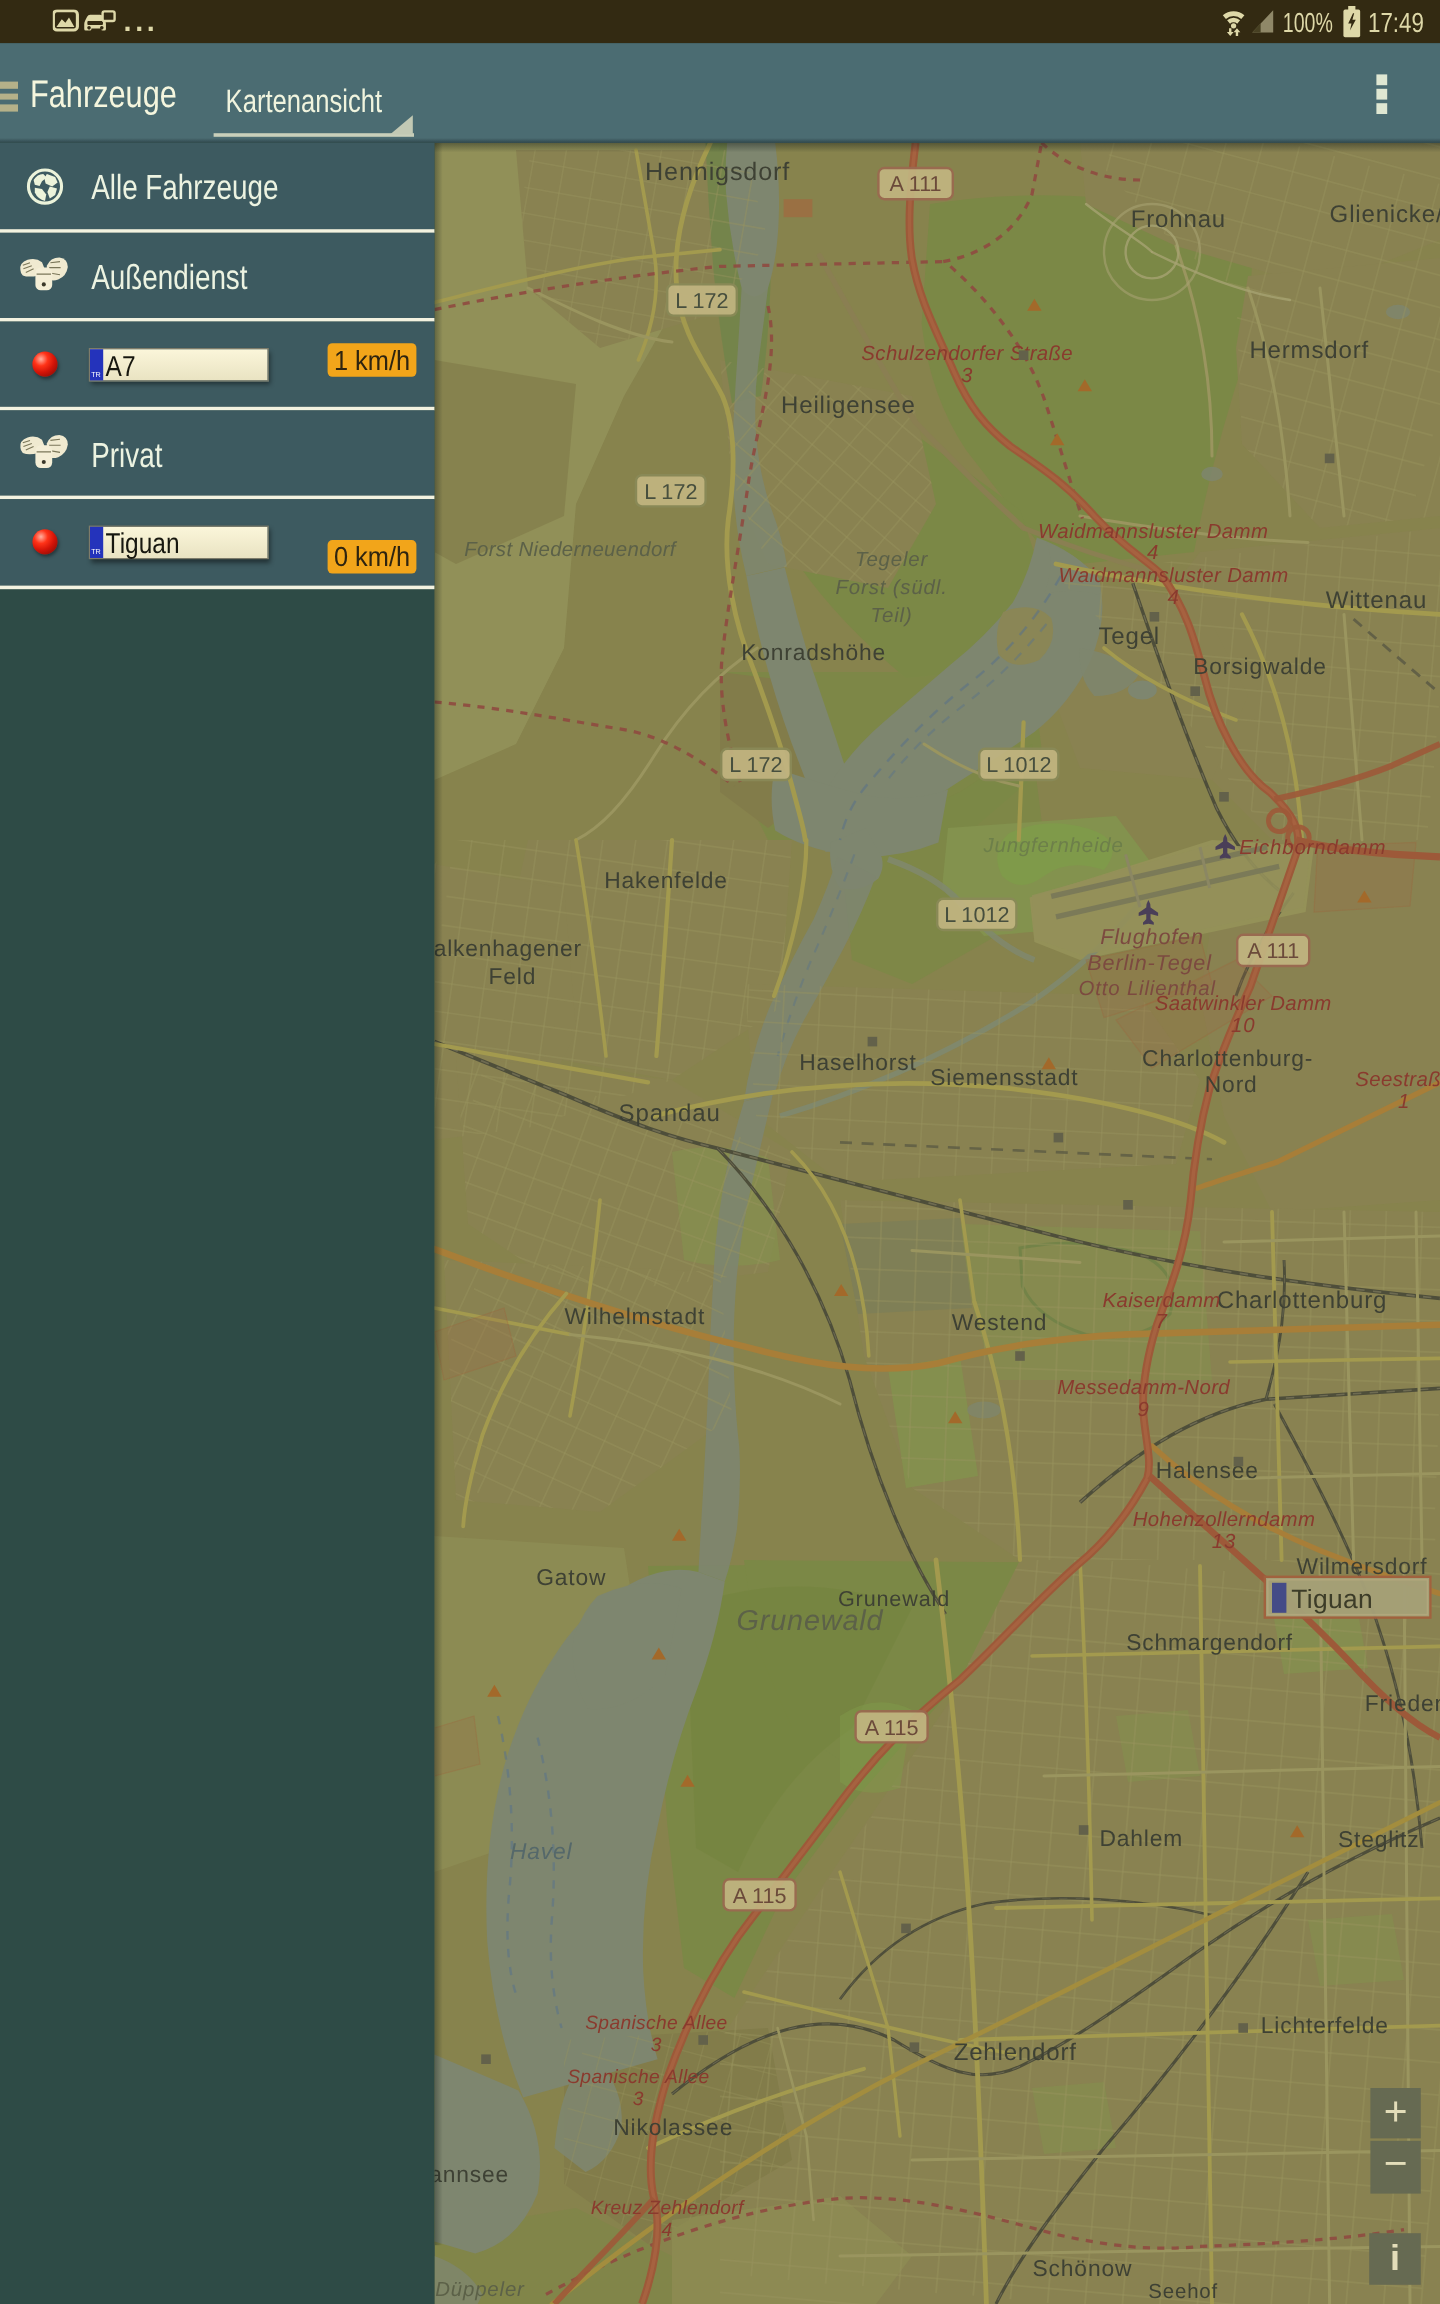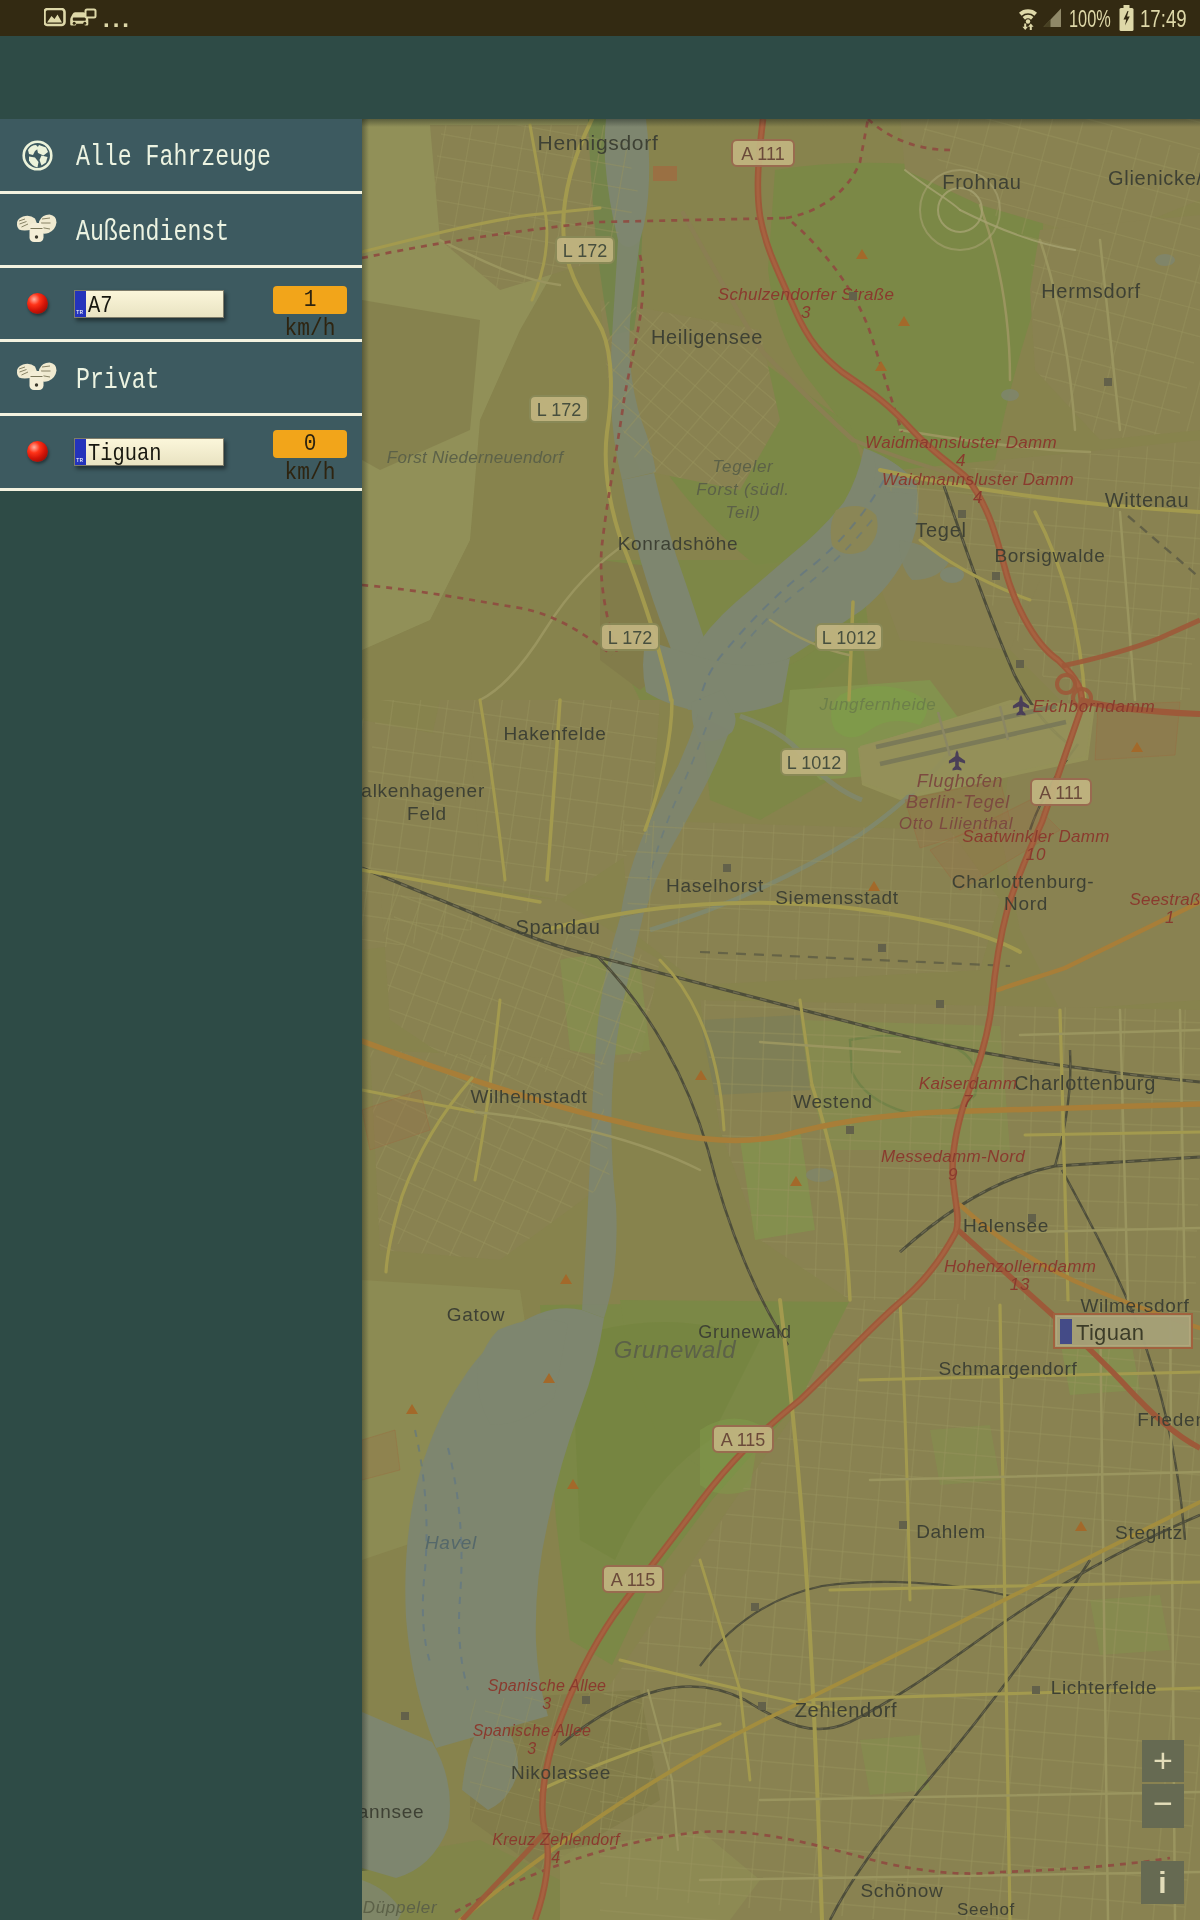--- a/index.html
+++ b/index.html
@@ -19,21 +19,21 @@
      background:linear-gradient(rgba(40,60,64,0), rgba(25,40,45,0.55)); }
   #ham { left:-12px; top:32px; }
   #ham div { width:27px; height:5.5px; background:#b5b189; margin-bottom:4px; }
   #title { left:25px; top:24px; font-size:32px; color:#f5f6de; transform:scaleX(0.8); transform-origin:left top; }
   #spinner-label { left:188px; top:33px; font-size:27px; color:#f0f4de; transform:scaleX(0.79); transform-origin:left top; }
   #spinner-line { left:178px; top:75px; width:167px; height:2.5px; background:#c9cfba; }
   #spinner-tri { left:325px; top:60px; width:0; height:0;
      border-left:19px solid transparent; border-bottom:16px solid #c2c9b4; }
 
   
-  #sidebar { left:0; top:119px; width:362px; height:1801px; background:#2e4b46;font-family:Liberation Mono, monospace; }
+  #sidebar { left:0; top:119px; width:362px; height:1801px; background:#2e4b46; }
   .row { position:absolute; left:0; width:362px; background:#3d5a60; }
   .sep { position:absolute; left:0; width:362px; height:3px; background:#f3f2e0; }
   .rowtext { position:absolute; left:76px; font-size:29px; color:#ecf3e1; transform:scaleX(0.8); transform-origin:left top; }
   .plate { position:absolute; left:74px; width:150px; height:28px;
      background:linear-gradient(#fbf6da,#e9e3c2); border:1px solid #7e7c6a;
      box-shadow:2px 3px 4px rgba(0,0,0,0.45); }
   .plate .eu { position:absolute; left:0; top:0; width:11px; height:26px; background:#2433bb; }
   .plate .eu span { position:absolute; left:1px; bottom:1px; font-size:6px; color:#fff; }
   .plate .txt { position:absolute; left:13px; top:1px; font-size:24px; color:#17170f; transform:scaleX(0.85); transform-origin:left top; }
   .badge { position:absolute; left:273px; width:74px; height:28px; background:#f2a51a;
@@ -995,20 +995,35 @@
       <path d="M18 0.5 L18 19 L0.5 19 Z" fill="#8f8868"></path>
       <path d="M7.5 11.5 L7.5 19 L0.5 19 Z" fill="#474022"></path>
     </svg>
     <svg class="abs" style="left:1119px;top:5px" width="15" height="27" viewBox="0 0 15 27">
       <rect x="4.5" y="0" width="6" height="3.5" fill="#ded8a8"></rect>
       <rect x="0.5" y="3" width="14" height="23" rx="1.5" fill="#ded8a8"></rect>
       <path d="M8.5 6 L4.5 14.5 L7.2 14.5 L6 20.5 L10.8 11.5 L8 11.5 L9.5 6 Z" fill="#332a12"></path>
     </svg>
   </div>
 
+  <div class="abs" id="appbar">
+    <div class="shadow"></div>
+    <div class="abs" id="ham">
+        <div></div>
+        <div></div>
+        <div></div>
+      </div>
+    <div class="abs" id="title">Fahrzeuge</div>
+    <div class="abs" id="spinner-label">Kartenansicht</div>
+    <div class="abs" id="spinner-line"></div>
+    <div class="abs" id="spinner-tri"></div>
+    <div class="abs" style="left:1147px;top:26px;width:9px;height:9px;background:#dfe7d2;"></div>
+    <div class="abs" style="left:1147px;top:38px;width:9px;height:9px;background:#dfe7d2;"></div>
+    <div class="abs" style="left:1147px;top:50px;width:9px;height:9px;background:#dfe7d2;"></div>
+  </div>
 
   <div class="abs" id="sidebar">
     <div class="row" style="top:0; height:72px;"></div>
     <div class="sep" style="top:72px;"></div>
     <div class="row" style="top:75px; height:71px;"></div>
     <div class="sep" style="top:146px;"></div>
     <div class="row" style="top:149px; height:71px;"></div>
     <div class="sep" style="top:220px;"></div>
     <div class="row" style="top:223px; height:71px;"></div>
     <div class="sep" style="top:294px;"></div>
@@ -1055,20 +1070,20 @@
     </svg>
     <div class="rowtext" style="top:245px;">Privat</div>
 
     <div class="ball" style="top:322px;"></div>
     <div class="plate" style="top:319px;">
         <div class="eu">
           <span>TR</span>
         </div>
         <div class="txt">Tiguan</div>
       </div>
-    <div class="badge" style="top:311px;"><span>0 km/h</span></div>
+    <div class="badge" style="top:331px;"><span>0 km/h</span></div>
   </div>
 
   <div class="mapbtn" style="left:1142px; top:1740px; width:42px; height:42px; font-size:34px; line-height:40px;">+</div>
   <div class="mapbtn" style="left:1142px; top:1784px; width:42px; height:44px; font-size:34px; line-height:38px;">−</div>
   <div class="mapbtn" style="left:1141px; top:1861px; width:43px; height:43px; font-size:30px; line-height:43px; font-weight:bold;">i</div>
 
 </div>
 
 </body></html>

